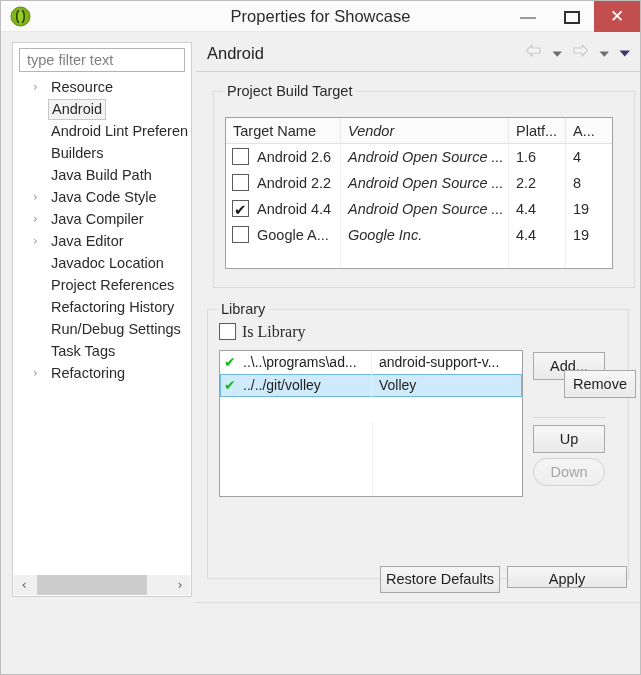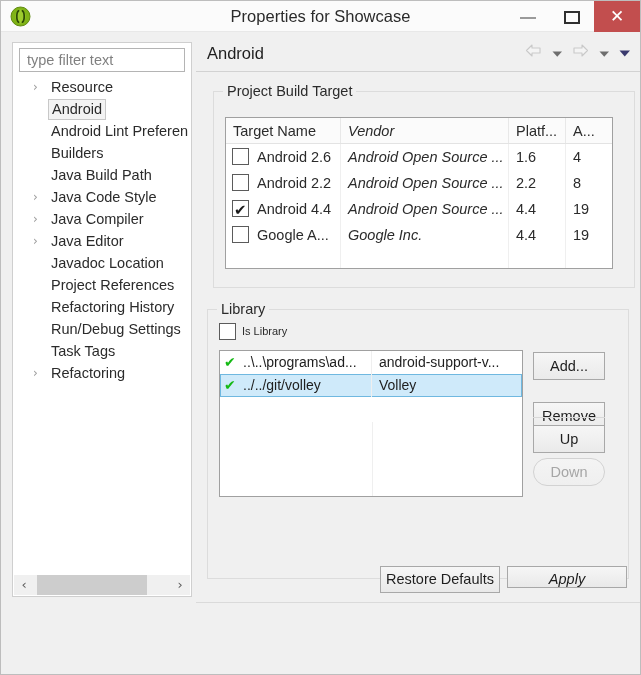--- a/index.html
+++ b/index.html
@@ -164,21 +164,21 @@
   
   #is-library-row {
     position: absolute; left: 11px; top: 12px; height: 20px;
   }
   #is-library-box {
     position: absolute; left: 0; top: 1px; width: 17px; height: 17px;
     border: 1px solid #5b5b5b; background: #fff;
   }
   #is-library-label {
     position: absolute; left: 23px; top: 0; height: 20px; line-height: 19px;
-    font-size: 11px; color: #2b2b2b; white-space: nowrap;
+    font-size: 16px; color: #2b2b2b; white-space: nowrap; font-family: Liberation Serif, serif;
   }
   #lib-table {
     position: absolute; left: 11px; top: 40px; width: 304px; height: 147px;
     background: #ffffff; border: 1px solid #a0a0a0; overflow: hidden;
   }
   .lb-head { position: relative; height: 25px; background: #fbfbfb; border-bottom: 1px solid #e3e3e3; }
   .lb-head .th {
     position: absolute; top: 0; height: 100%; line-height: 25px;
     font-size: 14.5px; color: #2b2b2b; padding-left: 7px; white-space: nowrap;
   }
@@ -203,36 +203,36 @@
   
   .sidebtn {
     position: absolute; left: 325px; width: 72px; height: 28px;
     background: linear-gradient(#f6f6f6, #eaeaea);
     border: 1px solid #a8a8a8; font-size: 14.5px; color: #1e1e1e;
     text-align: center; line-height: 26px; cursor: default;
   }
   .sidebtn.disabled { color: #a6a6a6; border-color: #d2d2d2;
     background: linear-gradient(#f4f4f4, #efefef); }
   #btn-add { top: 42px; }
-  #btn-remove { top: 92px; }
+  #btn-remove { top: 60px; margin-left: 31px; }
   #btn-up { top: 115px; }
   #btn-down { top: 148px; border-radius: 14px; }
   #sidebtn-div {
     position: absolute; left: 325px; top: 107px; width: 72px;
     height: 1px; background: #d8d8d8;
   }
 
   
   .btn {
     position: absolute; background: linear-gradient(#f6f6f6, #e9e9e9);
     border: 1px solid #a8a8a8; font-size: 14.5px; color: #1e1e1e;
     text-align: center; cursor: default;
   }
   #btn-restore { left: 379px; top: 565px; width: 120px; height: 27px; line-height: 25px; }
-  #btn-apply   { left: 506px; top: 565px; width: 120px; height: 22px; line-height: 25px; font-style: italic; }
+  #btn-apply   { left: 506px; top: 565px; width: 120px; height: 22px; line-height: 25px; }
   #footer-sep {
     position: absolute; left: 195px; top: 601px; width: 446px; height: 1px;
     background: #dadada;
   }
   #footer {
     position: absolute; left: 0; top: 602px; width: 639px; height: 72px;
     background: #f0f0f0;
   }
 </style>
 </head>

